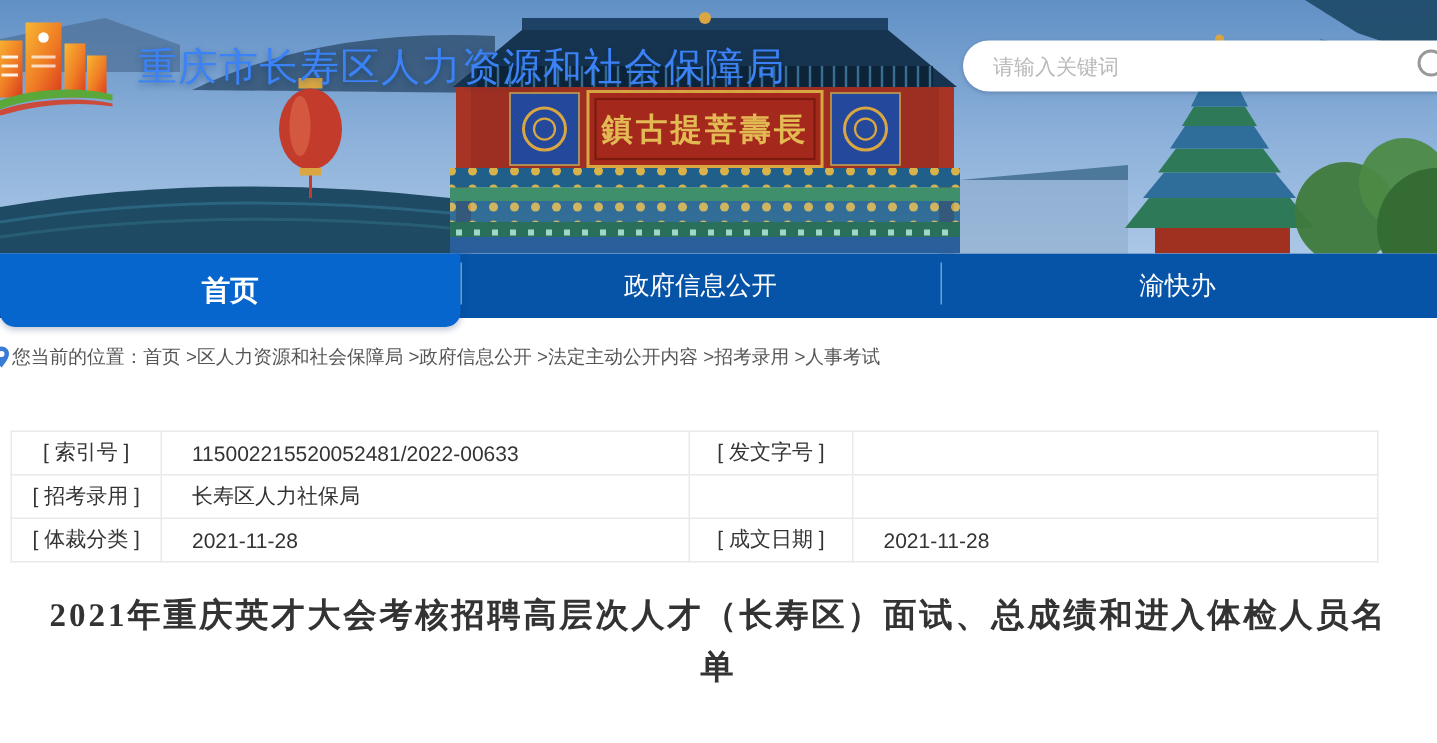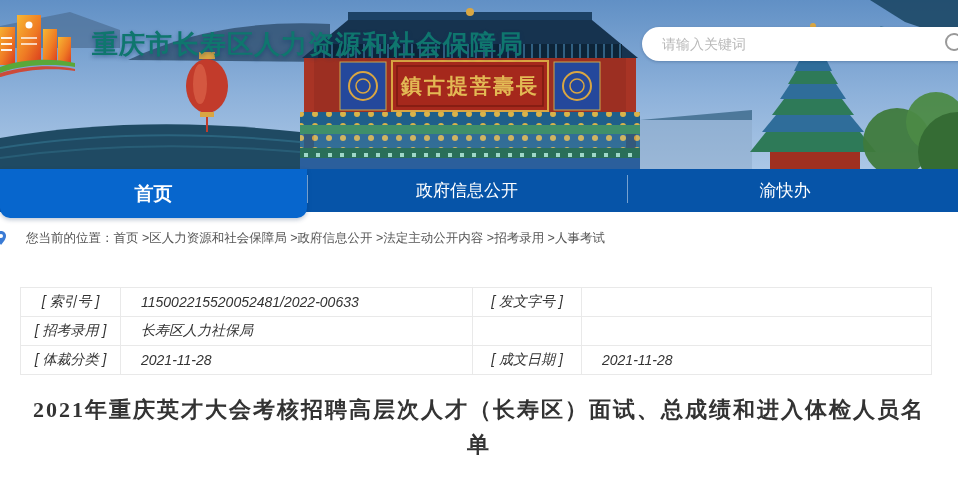--- a/index.html
+++ b/index.html
@@ -6,21 +6,21 @@
   html,body { background:#ffffff; }
   body { font-family:"Liberation Sans","DejaVu Sans",sans-serif; }
   .page { position:relative; width:958px; height:495px; background:#fff; overflow:hidden; }
 
   
   .banner { position:relative; width:958px; height:169px; overflow:hidden; }
   .banner-photo { position:absolute; left:0; top:0; width:958px; height:169px; display:block; }
   .logo { position:absolute; left:-5px; top:9px; width:82px; height:68px; cursor:pointer; }
   .site-title {
     position:absolute; left:92px; top:27px;
-    font-size:26px; font-weight:bold; color:#0f766e; letter-spacing:1px;
+    font-size:26px; font-weight:normal; color:#3b82f6; letter-spacing:1px;
     text-shadow:0 2px 4px rgba(10,50,100,.45);
     white-space:nowrap;
   }
   .search-box {
     position:absolute; left:642px; top:27px; width:336px; height:34px;
     background:#ffffff; border-radius:17px; box-shadow:0 1px 3px rgba(0,30,70,.25);
   }
   .search-input {
     width:100%; height:100%; border:none; outline:none; background:transparent;
     border-radius:17px; padding:0 44px 0 20px; font-size:14px; color:#333;
@@ -44,30 +44,30 @@
     left:0; width:307px; height:49px; background:#0766cd;
     border-radius:0 0 10px 10px; font-size:19px; font-weight:bold;
     box-shadow:0 2px 4px rgba(0,40,90,.25);
   }
   .nav-divider { position:absolute; top:6px; width:1px; height:28px; background:rgba(255,255,255,.45); }
   .nav-divider.d1 { left:307px; }
   .nav-divider.d2 { left:627px; }
 
   
   .crumbs {
-    position:relative; margin:17px 0 0 0; padding-left:26px;
+    position:relative; margin:17px 0 0 0; padding-left:8px;
     font-size:12.5px; color:#555; height:18px; line-height:18px; white-space:nowrap;
   }
   .crumbs a { color:#555; text-decoration:none; cursor:pointer; }
   .bc-icon { position:absolute; left:-7px; top:1px; width:16px; height:16px; }
 
   
   .meta-table {
-    margin:40px 0 0 20px; width:911px; border-collapse:collapse; table-layout:fixed;
-    font-size:14px; color:#333;font-style:italic;
+    margin:40px 0 0 7px; width:911px; border-collapse:collapse; table-layout:fixed;
+    font-size:14px; color:#333;
   }
   .meta-table td { border:1px solid #e9e9e9; height:29px; background:#fff; overflow:hidden; white-space:nowrap; }
   .meta-table td.lab { text-align:center; color:#333; }
   .meta-table td.val { text-align:left; padding-left:20px; }
 
   
   .article-title {
     width:912px; margin:17px auto 0; text-align:center;
     font-size:22px; font-weight:bold; color:#333; letter-spacing:2px; line-height:35px;font-family:Liberation Serif, serif;
   }

